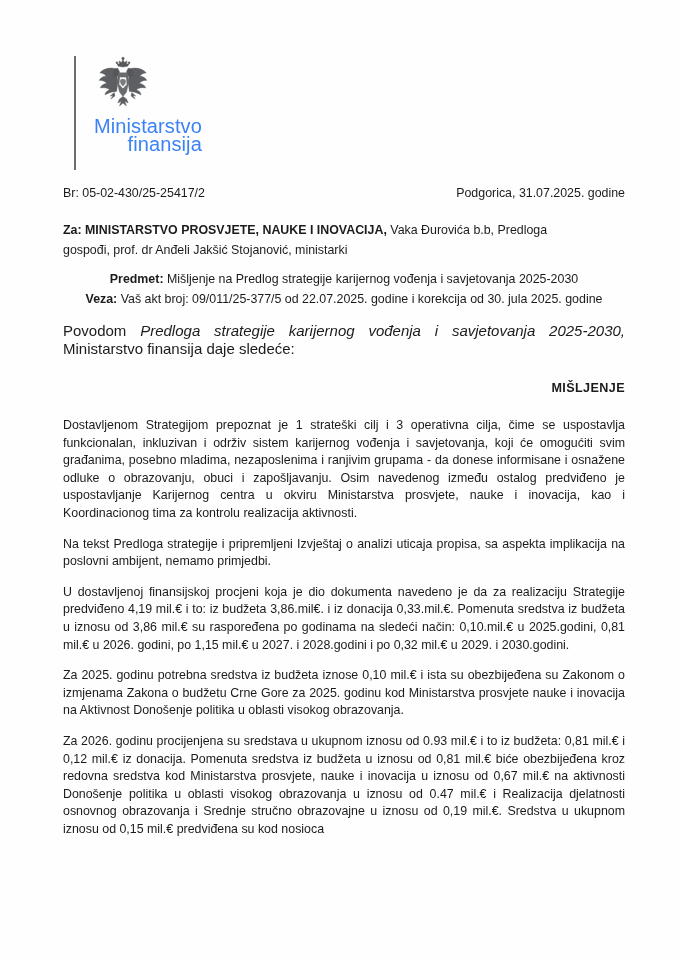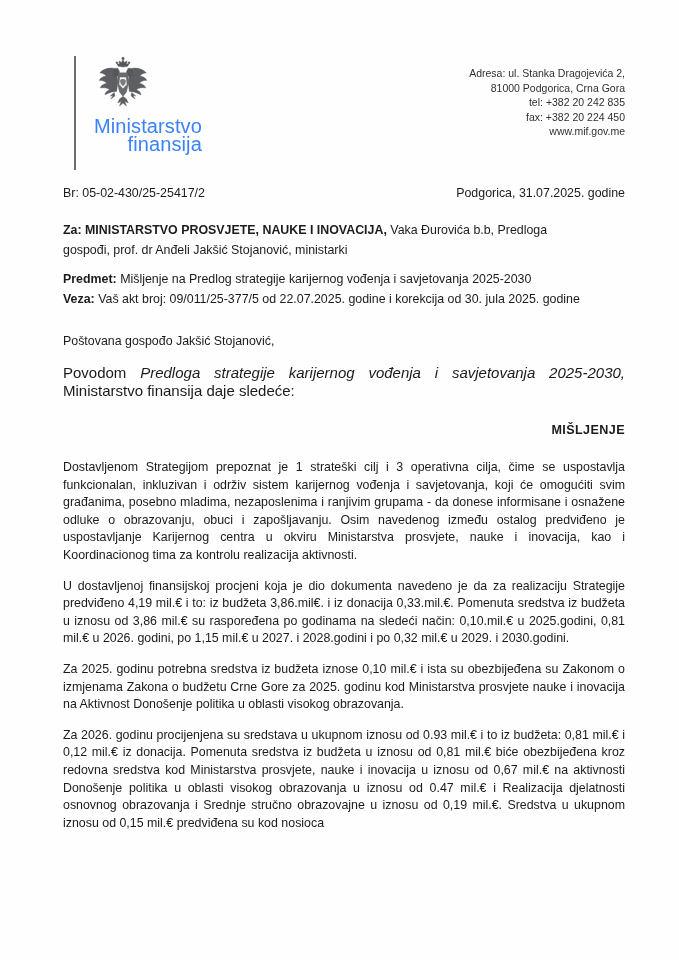--- a/index.html
+++ b/index.html
@@ -99,20 +99,21 @@
   .addressee {
     font-size: 12.4px;
     line-height: 20px;
     margin-bottom: 9px;
   }
   .addressee b { font-weight: bold; }
 
   .subject-line {
     font-size: 12.4px;
     line-height: 20px;
+    text-align: center;
   }
   .subject-line b { font-weight: bold; }
 
   .salutation {
     font-size: 12.4px;
     line-height: 20px;
     margin-top: 22px;
   }
 
   .intro {
@@ -177,27 +178,20 @@
             <path d="M65 63 L72 69 L67 68 L71 74 L64 69 Z"></path>
           </g>
         </svg>
         <div class="ministry-name">
           <span>Ministarstvo</span>
           <span>finansija</span>
         </div>
       </div>
     </div>
 
-    <div class="address-block">
-      <div>Adresa: ul. Stanka Dragojevića 2,</div>
-      <div>81000 Podgorica, Crna Gora</div>
-      <div>tel: +382 20 242 835</div>
-      <div>fax: +382 20 224 450</div>
-      <div>www.mif.gov.me</div>
-    </div>
   </div>
 
   <div class="meta-row">
     <div>Br: 05-02-430/25-25417/2</div>
     <div>Podgorica, 31.07.2025. godine</div>
   </div>
 
   <div class="content">
 
     <div class="addressee">
@@ -210,27 +204,27 @@
     <div class="subject-line">
       <b>Predmet:</b>
       <span>Mišljenje na Predlog strategije karijernog vođenja i savjetovanja 2025-2030</span>
     </div>
 
     <div class="subject-line">
       <b>Veza:</b>
       <span>Vaš akt broj: 09/011/25-377/5 od 22.07.2025. godine i korekcija od 30. jula 2025. godine</span>
     </div>
 
-    <div class="salutation">Poštovana gospođo Jakšić Stojanović,</div>
 
     <div class="intro">
       <span>Povodom </span><i>Predloga strategije karijernog vođenja i savjetovanja 2025-2030,</i><span> Ministarstvo finansija daje sledeće:</span>
     </div>
 
     <div class="heading">MIŠLJENJE</div>
 
     <p class="para">Dostavljenom Strategijom prepoznat je 1 strateški cilj i 3 operativna cilja, čime se uspostavlja funkcionalan, inkluzivan i održiv sistem karijernog vođenja i savjetovanja, koji će omogućiti svim građanima, posebno mladima, nezaposlenima i ranjivim grupama - da donese informisane i osnažene odluke o obrazovanju, obuci i zapošljavanju. Osim navedenog između ostalog predviđeno je uspostavljanje Karijernog centra u okviru Ministarstva prosvjete, nauke i inovacija, kao i Koordinacionog tima za kontrolu realizacija aktivnosti.</p>
+    <p class="para">Na tekst Predloga strategije i pripremljeni Izvještaj o analizi uticaja propisa, sa aspekta implikacija na poslovni ambijent, nemamo primjedbi.</p>
     <p class="para">U dostavljenoj finansijskoj procjeni koja je dio dokumenta navedeno je da za realizaciju Strategije predviđeno 4,19 mil.€ i to: iz budžeta 3,86.mil€. i iz donacija 0,33.mil.€. Pomenuta sredstva iz budžeta u iznosu od 3,86 mil.€ su raspoređena po godinama na sledeći način: 0,10.mil.€ u 2025.godini, 0,81 mil.€ u 2026. godini, po 1,15 mil.€ u 2027. i 2028.godini i po 0,32 mil.€ u 2029. i 2030.godini.</p>
     <p class="para">Za 2025. godinu potrebna sredstva iz budžeta iznose 0,10 mil.€ i ista su obezbijeđena su Zakonom o  izmjenama Zakona o budžetu Crne Gore za 2025. godinu kod  Ministarstva prosvjete nauke i inovacija na Aktivnost Donošenje politika u oblasti visokog obrazovanja.</p>
     <p class="para">Za 2026. godinu procijenjena su sredstava u ukupnom iznosu od 0.93 mil.€ i to iz budžeta: 0,81 mil.€ i 0,12 mil.€ iz donacija. Pomenuta sredstva iz budžeta u iznosu od 0,81 mil.€ biće obezbijeđena kroz redovna sredstva kod Ministarstva prosvjete, nauke i inovacija u iznosu od 0,67 mil.€ na aktivnosti Donošenje politika u oblasti visokog obrazovanja u iznosu od 0.47 mil.€ i Realizacija djelatnosti osnovnog obrazovanja i Srednje stručno obrazovajne u iznosu od 0,19 mil.€. Sredstva u ukupnom iznosu od 0,15 mil.€ predviđena su kod nosioca</p>
   </div>
 
 </div>
 
 </body></html>

